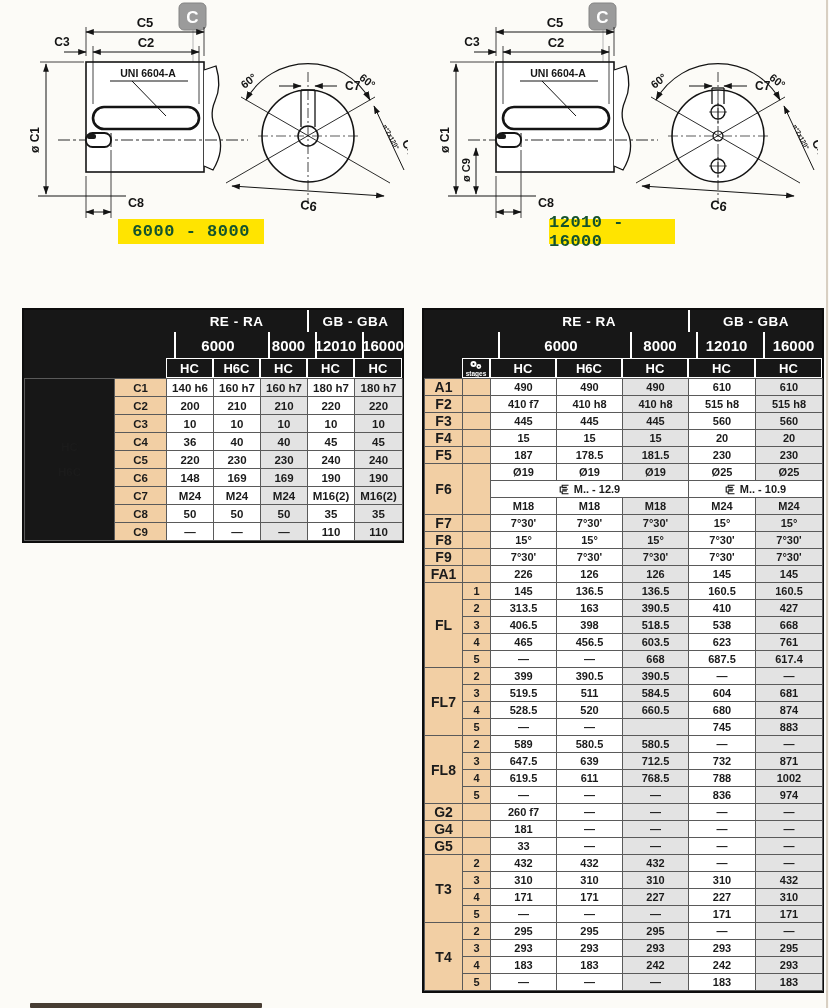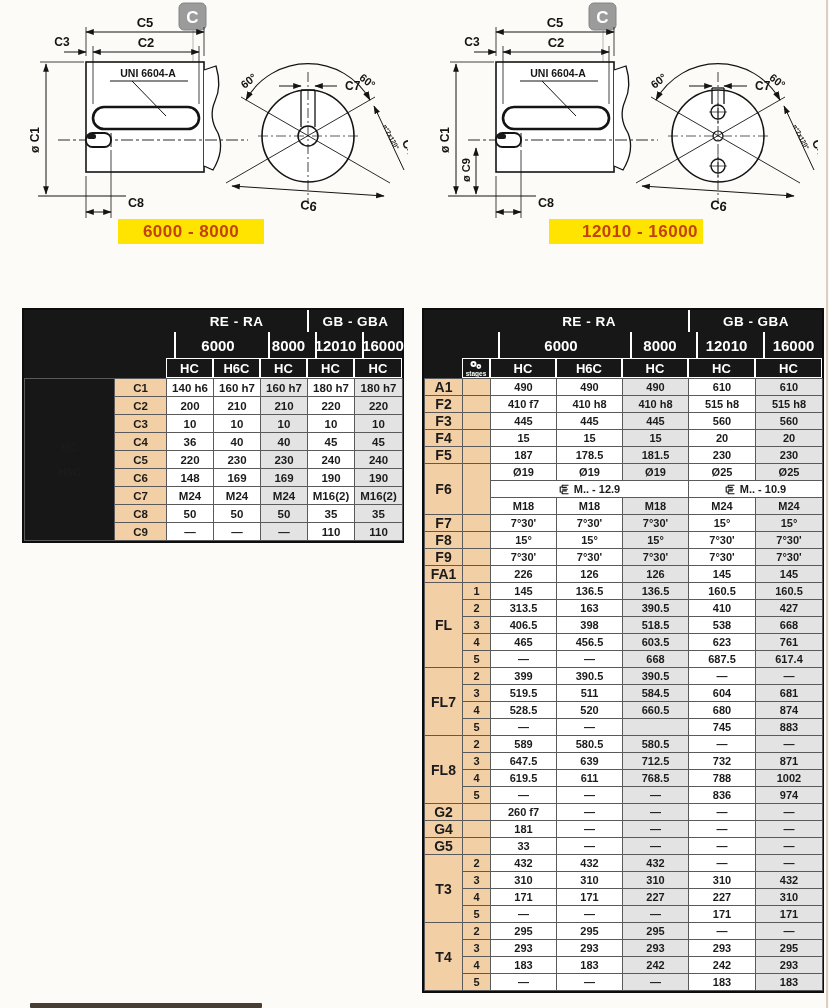--- a/index.html
+++ b/index.html
@@ -3,23 +3,23 @@
 <meta charset="utf-8">
 <style>
   html,body{margin:0;padding:0;background:#e8e8e8;}
   .page{position:relative;width:829px;height:1008px;background:#fcfbf7;overflow:hidden;
         font-family:"Liberation Sans",sans-serif;color:#141414;}
   .diagram{position:absolute;width:400px;height:246px;}
   #diagram-left{left:8px;top:0;}
   #diagram-right{left:418px;top:0;}
   .range-badge{position:absolute;top:219px;height:25px;background:#ffe400;
         display:flex;align-items:center;justify-content:center;
-        font-weight:bold;font-size:17px;letter-spacing:.5px;color:#c2410c;}
+        font-weight:bold;font-size:17px;letter-spacing:.5px;color:#14532d;font-family:Liberation Mono, monospace;}
   #badge-left{left:118px;width:146px;}
-  #badge-right{left:549px;width:126px;padding-left:28px;}
+  #badge-right{left:549px;width:126px;}
 
   .tablewrap{position:absolute;border:2px solid #0d0d0d;background:#86efac;}
   #left-table-wrap{left:22px;top:308px;width:378px;}
   #right-table-wrap{left:422px;top:308px;width:398px;}
 
   .thead-grid{display:grid;background:#171717;grid-auto-flow:row;}
   .hcell{background:#171717;color:#fff;display:flex;align-items:center;justify-content:center;
          font-weight:bold;box-sizing:border-box;}
   .hsec{font-size:13.5px;letter-spacing:.5px;}
   .hmodel{font-size:15px;border-left:2px solid #fff;margin-left:8px;}

